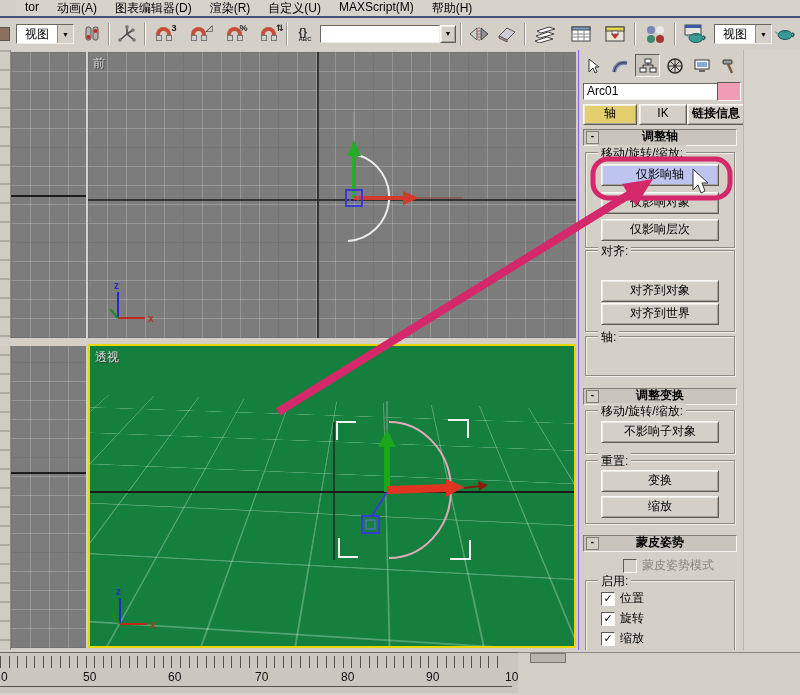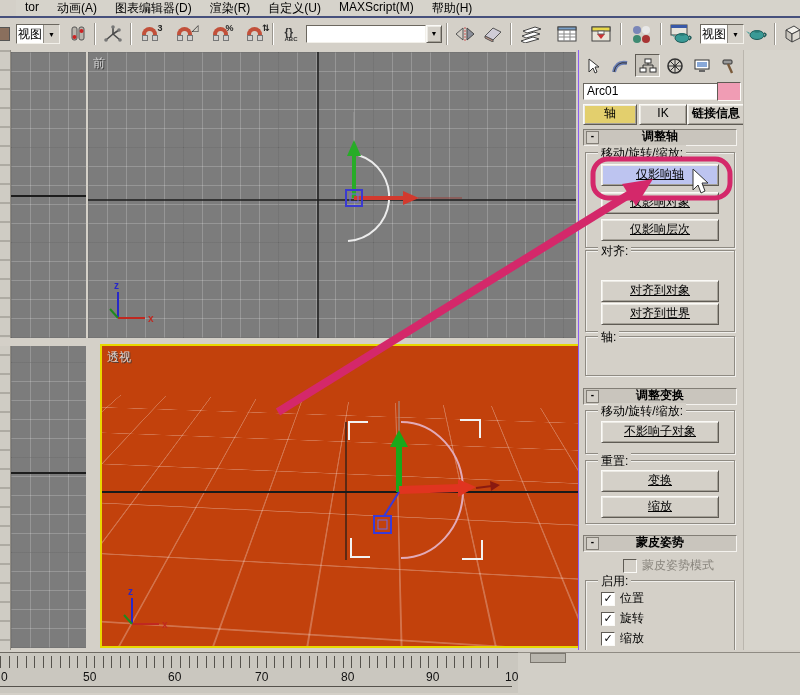--- a/index.html
+++ b/index.html
@@ -12,21 +12,21 @@
   .field{background:#fff;border:1px solid;border-color:#6b675f #f2f0ea #f2f0ea #6b675f;}
 
   
   #menubar{left:16px;top:0;width:800px;height:16px;background:#d6d3cb;display:flex;align-items:flex-start;gap:0;}
   #menubar .mi{padding:0 9px;white-space:nowrap;font-size:12px;}
   #menudivider{left:0;top:16px;width:800px;height:2px;background:#46507c;}
   #toolbar{left:0;top:18px;width:800px;height:32px;background:#d4d0c8;border-bottom:1px solid #8f8b83;display:flex;align-items:center;}
   .tbsep{width:1px;height:22px;background:#9a968e;border-right:1px solid #fff;margin:0 4px;flex:none;}
   .tbtn{height:24px;display:flex;align-items:center;justify-content:center;flex:none;position:relative;}
   .combo{height:18px;background:#fff;border:1px solid;border-color:#6b675f #f2f0ea #f2f0ea #6b675f;display:flex;align-items:center;font-size:12px;}
-  .combo .ctext{flex:1;padding:0 1px;overflow:hidden;white-space:nowrap;}
+  .combo .ctext{flex:1;padding:0 8px;overflow:hidden;white-space:nowrap;}
   .combo .carrow{width:15px;height:100%;background:#d4d0c8;border-left:1px solid #8f8b83;display:flex;align-items:center;justify-content:center;font-size:7px;}
   .magnet{position:relative;width:15px;height:14px;flex:none;}
   .magnet .arch{position:absolute;left:0;top:0;width:7px;height:9px;border:4px solid #c2503a;border-bottom:none;border-radius:8px 8px 0 0;}
   .magnet .f1,.magnet .f2{position:absolute;bottom:0;width:4px;height:4px;background:#cfcfcf;border:1px solid #777;}
   .magnet .f1{left:0;} .magnet .f2{left:10px;}
   .maglbl{position:absolute;right:-6px;top:-4px;font-size:9px;font-weight:bold;color:#222;}
 
   
   .ortho{background-color:#7c7c7c;background-image:
     repeating-linear-gradient(90deg, rgba(30,30,30,.28) 0 1px, transparent 1px 95px),
@@ -42,21 +42,21 @@
     transform-origin:50% 0;transform:perspective(480px) rotateX(63deg) rotateZ(4deg);}
   .edge-strip{background:#cfccc4;background-image:repeating-linear-gradient(180deg,#aeaba3 0 2px,#cfccc4 2px 19px);border-right:1px solid #8f8b83;}
 
   
   #cpanel{left:578px;top:50px;width:222px;height:600px;background:#d4d0c8;border-left:1px solid #8b5cf6;overflow:hidden;}
   .ptab{position:absolute;height:19px;text-align:center;line-height:17px;font-size:12px;}
   .rollhdr{position:absolute;left:4px;width:152px;height:15px;background:#c9c5bd;border:1px solid;border-color:#827e76 #f4f2ee #f4f2ee #827e76;font-weight:bold;text-align:center;font-size:12px;line-height:13px;}
   .rollhdr .minus{position:absolute;left:2px;top:1px;width:11px;height:11px;background:#d4d0c8;border:1px solid #827e76;line-height:8px;font-size:10px;text-align:center;font-weight:bold;}
   .group{position:absolute;left:6px;width:148px;border:1px solid #8f8b83;box-shadow:inset 1px 1px 0 rgba(255,255,255,.65),1px 1px 0 rgba(255,255,255,.65);}
   .glegend{position:absolute;top:-8px;left:12px;background:#d4d0c8;padding:0 3px;font-size:12px;white-space:nowrap;}
-  .pbtn{position:absolute;left:22px;width:116px;height:20px;text-align:center;font-size:12px;line-height:18px;text-decoration:underline;}
+  .pbtn{position:absolute;left:22px;width:116px;height:20px;text-align:center;font-size:12px;line-height:18px;}
   .pbtn.hl{background:#bdc4f0;}
   .cbrow{position:absolute;display:flex;align-items:center;gap:5px;font-size:12px;}
   .cbox{width:12px;height:12px;background:#fff;border:1px solid;border-color:#5f5b54 #fbfaf7 #fbfaf7 #5f5b54;font-size:11px;line-height:11px;text-align:center;font-weight:bold;}
   .cbox.dis{background:#d4d0c8;color:#d4d0c8;}
   .cpicon{width:23px;height:21px;display:flex;align-items:center;justify-content:center;border:1px solid transparent;}
   .cpicon.pressed{background:#c9c5bd;border-color:#5f5b54 #fbfaf7 #fbfaf7 #5f5b54;}
 
   
   #trackbar{left:0;top:652px;width:518px;height:40px;background:#cac7bf;border-top:1px solid #6e6a63;}
   #ticks{position:absolute;left:0;top:3px;width:506px;height:12px;
@@ -269,21 +269,21 @@
         <line x1="30" y1="266" x2="57" y2="266" stroke="#c02820"></line>
         <line x1="30" y1="266" x2="22" y2="257" stroke="#1e8a1e"></line>
       </g>
       <text x="26" y="237" font-size="10" fill="#2828c8" font-weight="bold">z</text>
       <text x="60" y="270" font-size="10" fill="#c02820" font-weight="bold">x</text>
     </svg>
   </div>
 
   <div class="abs" style="left:0;top:338px;width:578px;height:8px;background:#d4d0c8;"></div>
 
-  <div class="abs" id="perspvp" style="left:88px;top:344px;width:484px;height:300px;background:#c2410c;overflow:hidden;margin-left:12px;">
+  <div class="abs" id="perspvp" style="left:88px;top:344px;width:484px;height:300px;background:#15803d;overflow:hidden;">
     <div class="pgrid"></div>
     <span class="vplabel">透视</span>
     <svg class="abs noevt" width="484" height="300" style="left:0;top:0;">
       <line x1="0" y1="146" x2="484" y2="146" stroke="#1a1a1a" stroke-width="2"></line>
       <line x1="244" y1="76" x2="244" y2="214" stroke="#1a1a1a" stroke-width="1.2"></line>
       <line x1="297" y1="55" x2="297" y2="90" stroke="#9a9a9a" stroke-width="1"></line>
       <path d="M 299 76 A 62 68 0 1 1 299 212" fill="none" stroke="#e2aab8" stroke-width="2"></path>
       <g stroke="#f2f2f2" stroke-width="2" fill="none">
         <path d="M247,94 V76 H266"></path>
           <path d="M358,74 H378 V92"></path>

